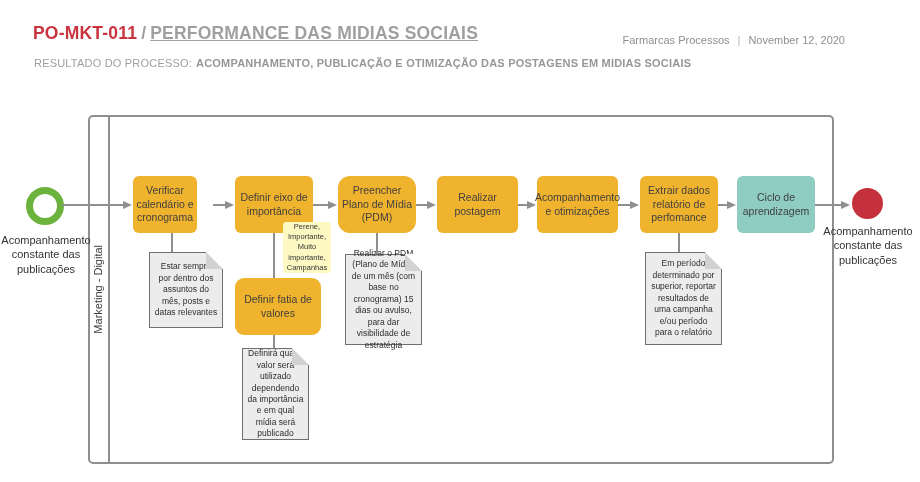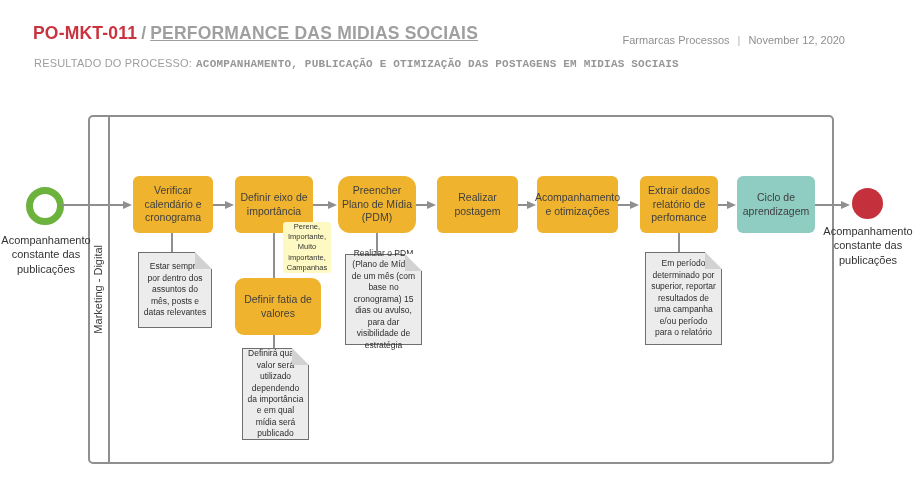--- a/index.html
+++ b/index.html
@@ -9,36 +9,36 @@
     font-family:"Liberation Sans", sans-serif;
   }
   
   .hdr-title { position:absolute; left:33px; top:23px; margin:0; font-size:17.5px; font-weight:bold; letter-spacing:.2px; }
   .hdr-title .code { color:#C9333E; }
   .hdr-title .sep  { color:#9f9f9f; margin:0 4px; }
   .hdr-title .t    { color:#9f9f9f;text-decoration:underline; }
   .hdr-meta { position:absolute; top:34px; right:75px; font-size:11px; color:#8f8f8f; }
   .hdr-meta .pipe { color:#b5b5b5; margin:0 8px; }
   .hdr-sub { position:absolute; left:34px; top:57px; font-size:11px; color:#9e9e9e; letter-spacing:.2px; }
-  .hdr-sub .bold { font-weight:bold; color:#979797; margin-left:4px;font-family:Liberation Mono, monospace; }
+  .hdr-sub .bold { font-weight:bold; color:#979797; margin-left:4px; }
 
   
   .pool { position:absolute; left:88px; top:115px; width:746px; height:349px;
           border:2px solid #8f8f8f; border-radius:5px; box-sizing:border-box; background:#fff; }
   .lane-divider { position:absolute; left:18px; top:0; width:2px; height:100%; background:#8f8f8f; }
   .lane-label-wrap { position:absolute; left:88px; top:115px; width:20px; height:349px;
                      display:flex; align-items:center; justify-content:center; z-index:2; }
   .lane-label-wrap span { writing-mode:vertical-rl; transform:rotate(180deg);
                           font-size:11px; color:#3c3c3c; white-space:nowrap; }
 
   
   .task { position:absolute; top:176px; height:57px; background:#F0B32E; border-radius:6px;
           display:flex; align-items:center; justify-content:center; text-align:center;
           font-size:10.5px; color:#3f3f3f; line-height:1.3; padding:3px; box-sizing:border-box; z-index:3; }
-  .b1 { left:133px; width:80px; }
+  .b1 { left:133px; width:64px; }
   .b2 { left:235px; width:78px; }
   .b3 { left:338px; width:78px;border-radius:12px; }
   .b4 { left:437px; width:81px; }
   .b5 { left:537px; width:81px; }
   .b6 { left:640px; width:78px; }
   .b7 { left:737px; width:78px; background:#8FCCC1; }
   .bsub { top:278px; left:235px; width:86px;border-radius:9px; }
 
   
   .sticky { position:absolute; left:283px; top:222px; width:48px; height:51px;
@@ -46,21 +46,21 @@
             display:flex; align-items:center; justify-content:center; text-align:center;
             font-size:7.5px; color:#333; line-height:1.35; padding:2px; box-sizing:border-box; }
 
   
   .doc { position:absolute; background:#ECECEC; border:1px solid #6f6f6f; z-index:3;
          display:flex; align-items:center; justify-content:center; text-align:center;
          font-size:8.5px; color:#2d2d2d; line-height:1.35; padding:8px 4px; box-sizing:border-box; }
   .doc::before { content:""; position:absolute; top:-1px; right:-1px; width:0; height:0;
                  border-style:solid; border-width:0 17px 17px 0;
                  border-color:#ffffff #ffffff #d2d2d2 #d2d2d2; }
-  .d1 { left:138px; top:252px; width:74px; height:76px; }
+  .d1 { left:149px; top:252px; width:74px; height:76px; }
   .d2 { left:345px; top:254px; width:77px; height:91px; }
   .d3 { left:242px; top:348px; width:67px; height:92px; }
   .d4 { left:645px; top:252px; width:77px; height:93px; }
 
   
   .start-ring { position:absolute; left:26px; top:187px; width:24px; height:24px;
                 border:7px solid #6CB33E; border-radius:50%; background:#fff; z-index:3; }
   .end-dot { position:absolute; left:852px; top:188px; width:31px; height:31px;
              background:#C4303B; border-radius:50%; z-index:3; }
   .event-label { position:absolute; font-size:11px; color:#333; text-align:center; line-height:1.3; z-index:3; }

